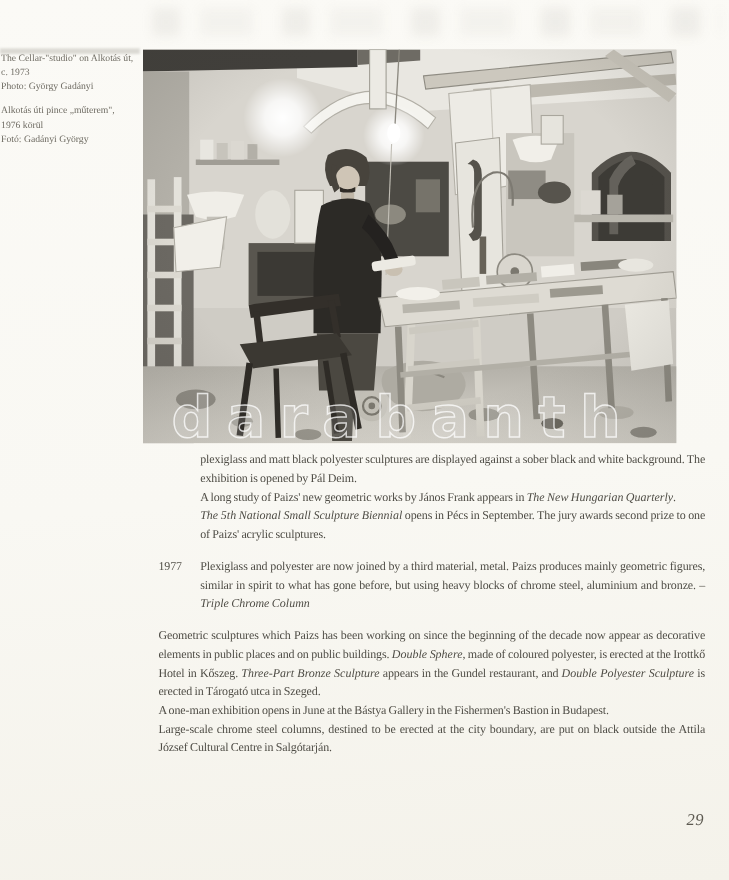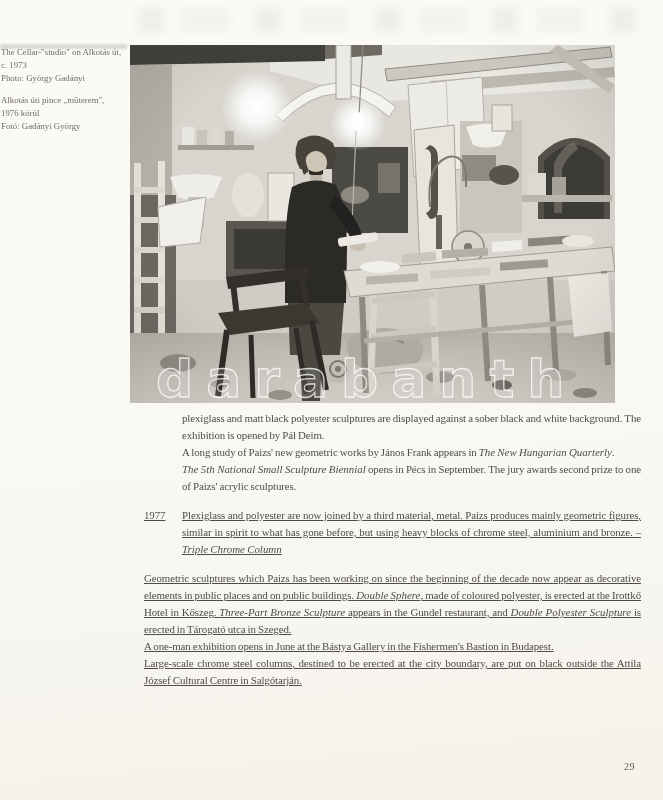--- a/index.html
+++ b/index.html
@@ -26,28 +26,28 @@
   }
   .cap-block + .cap-block{margin-top:9px;}
   .photo{position:absolute;left:130px;top:45px;width:485px;height:358px;}
   .photo svg{display:block;}
   .body-text{
     position:absolute;left:144px;top:410px;width:497px;
     font-size:10.9px;line-height:17px;color:#4f4d46;
     letter-spacing:-0.1px;word-spacing:-0.5px;
   }
   .entry{display:flex;}
-  .entry + .entry{margin-top:12px;text-decoration:underline;}
+  .entry + .entry{margin-top:12px;}
   .year{flex:0 0 38px;color:#55534b;}
   .paras{flex:1;}
   .paras p{margin:0;text-align:justify;}
   .paras p i{letter-spacing:0;}
   .pageno{
-    position:absolute;left:624px;top:761px;width:30px;
-    font-size:10px;color:#5d5a51;letter-spacing:.5px;
+    position:absolute;left:624px;top:738px;width:30px;
+    font-size:15px;color:#5d5a51;letter-spacing:.5px;font-style:italic;
   }
 </style>
 </head>
 <body>
 
 <div class="page">
 
   <div class="ghost-strip"></div>
   <div class="edge-smudge"></div>
 

